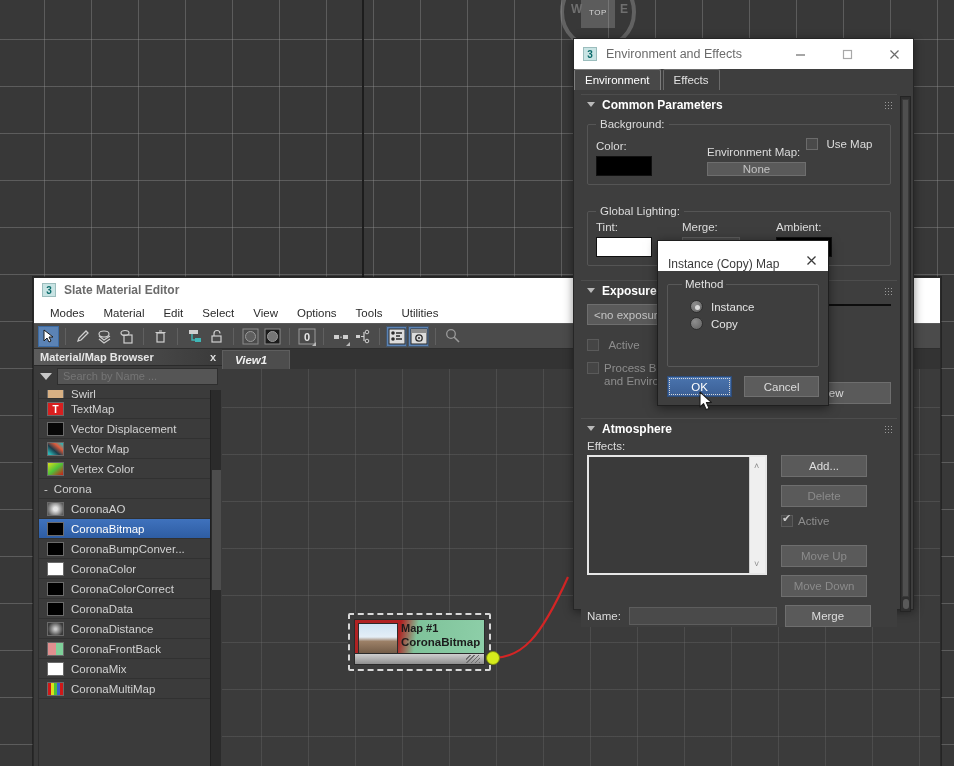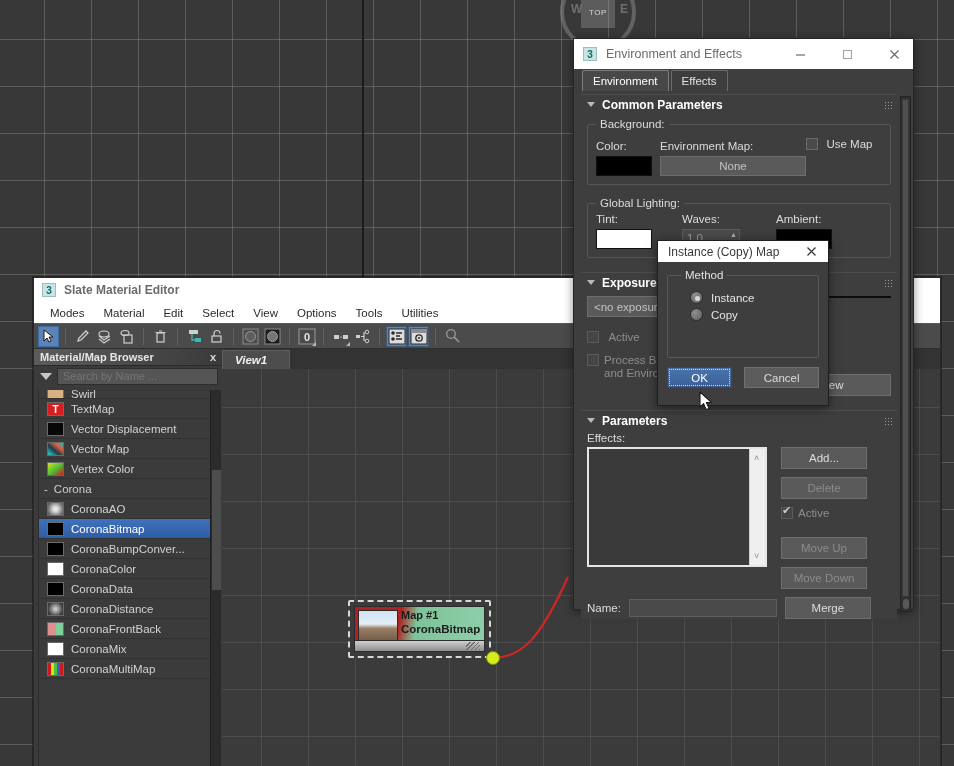--- a/index.html
+++ b/index.html
@@ -144,21 +144,21 @@
     background-image:
       linear-gradient(to right, rgba(120,120,120,.28) 1px, transparent 1px),
       linear-gradient(to bottom, rgba(120,120,120,.28) 1px, transparent 1px);
     background-size:47px 47px;
     background-position:-8px -9px;
     overflow:hidden;
   }
 
   
   #node {
-    position:absolute; left:126px; top:231px; width:143px; height:58px;
+    position:absolute; left:126px; top:244px; width:143px; height:58px;
     border:2px dashed #d8d8d8; background:#3b3b3b; border-radius:2px;
     padding:4px;
   }
   #node-inner {
     position:relative; width:100%; height:100%;
     background:linear-gradient(100deg,#b02222 0%,#b02222 34%,#7fc39a 47%,#8ecfa9 100%);
     border:1px solid #2b2b2b; overflow:hidden;
   }
   #node-thumb {
     position:absolute; left:3px; top:3px; width:40px; height:33px;
@@ -196,22 +196,22 @@
   }
   #env-title {
     height:30px; background:#ffffff; display:flex; align-items:center;
     padding-left:9px; gap:9px;
   }
   #env-title .ttl { color:#6b6b6b; font-size:12.5px; flex:1; }
   .winbtn { width:38px; height:30px; display:flex; align-items:center;
             justify-content:center; color:#6b6b6b; font-size:13px; }
   .winbtn svg { display:block; }
 
-  #env-tabs { height:22px; background:#3e3e3e; display:flex; align-items:center;
-              padding-left:8px; }
+  #env-tabs { height:22px; background:#3e3e3e; display:flex; align-items:flex-start;
+              }
   .etab {
     height:21px; padding:0 10px; font-size:11.5px; color:#e2e2e2;
     display:flex; align-items:center; background:#3e3e3e;
     border:1px solid #6a6a6a; border-bottom:none; margin-right:2px;
     border-radius:2px 2px 0 0;
   }
   .etab.active { background:#484848; color:#ffffff; border-color:#7d7d7d; }
 
   #env-scroll-area { position:relative; height:calc(572px - 30px - 22px); }
   #env-scrollbar {
@@ -241,21 +241,21 @@
   fieldset.gbox {
     border:1px solid #555555; border-radius:2px; margin:4px 6px 0 6px;
     padding:4px 8px 8px 8px;
   }
   fieldset.gbox legend { color:#dcdcdc; font-size:11.5px; padding:0 4px; }
   .lbl { color:#dcdcdc; font-size:11.5px; }
   .lbl.dim { color:#8d8d8d; }
 
   .colorswatch { width:56px; height:20px; border:1px solid #111111; }
   .mapbtn {
-    flex:1; height:20px; background:#5a5a5a; border:1px solid #6e6e6e;
+    flex:1; height:14px; background:#5a5a5a; border:1px solid #6e6e6e;
     color:#c3c3c3; font-size:11.5px; display:flex; align-items:center;
     justify-content:center;
   }
   .chk { width:12px; height:12px; background:#4a4a4a; border:1px solid #6b6b6b;
          display:inline-block; vertical-align:-2px; }
   .chk.dimmed { background:#454545; border-color:#5a5a5a; }
   .chk.checked { position:relative; }
   .chk.checked:after { content:"✔"; position:absolute; left:0px; top:-4px;
     font-size:11px; color:#c9c9c9; }
 
@@ -284,21 +284,21 @@
     width:148px; height:18px; background:#4a4a4a; border:1px solid #5d5d5d;
   }
 
   
   #modal {
     position:absolute; left:657px; top:240px; width:172px; height:166px;
     background:#3e3e3e; border:1px solid #1f1f1f;
     box-shadow:0 2px 10px rgba(0,0,0,.5);
   }
   #modal-title {
-    height:21px; background:#ffffff; display:flex; align-items:center;
+    height:30px; background:#ffffff; display:flex; align-items:flex-end;
     padding:0 6px 0 10px;
   }
   #modal-title .ttl { flex:1; color:#3a3a3a; font-size:12px; }
   #modal-body { padding:7px 9px 0 9px; }
   fieldset.methodbox {
     border:1px solid #585858; border-radius:2px; padding:6px 6px 10px 14px;
     margin:0; height:89px;
   }
   fieldset.methodbox legend { color:#e0e0e0; font-size:11.5px; padding:0 3px; }
   .radiorow { display:flex; align-items:center; gap:8px; margin:4px 0 0 8px; }
@@ -521,20 +521,24 @@
         <div class="trow">
           <span class="swatch" style="background:#000000"></span>
           <span>CoronaBumpConver...</span>
         </div>
         <div class="trow">
           <span class="swatch" style="background:#ffffff"></span>
           <span>CoronaColor</span>
         </div>
         <div class="trow">
           <span class="swatch" style="background:#000000"></span>
+          <span>CoronaColorCorrect</span>
+        </div>
+        <div class="trow">
+          <span class="swatch" style="background:#000000"></span>
           <span>CoronaData</span>
         </div>
         <div class="trow">
           <span class="swatch" style="background:radial-gradient(circle,#c9c9c9 10%,#3a3a3a 80%);"></span>
           <span>CoronaDistance</span>
         </div>
         <div class="trow">
           <span class="swatch" style="background:linear-gradient(to right,#e08f8f 50%,#7fd09a 50%);"></span>
           <span>CoronaFrontBack</span>
         </div>
@@ -617,42 +621,42 @@
         <span class="dots"></span>
       </div>
 
       <fieldset class="gbox">
         <legend>Background:</legend>
         <div style="display:flex;align-items:flex-end;">
           <div style="width:64px;">
             <div class="lbl">Color:</div>
             <div class="colorswatch" style="background:#000000;margin-top:4px;"></div>
           </div>
-          <div style="flex:1;">
+          <div style="flex:1;margin-left:47px;">
             <div class="lbl">Environment Map:</div>
             <div style="display:flex;margin-top:4px;">
               <div class="mapbtn">None</div>
             </div>
           </div>
           <div style="width:76px;margin-bottom:24px;">
             <span class="chk"></span>
             <span class="lbl" style="margin-left:4px;">Use Map</span>
           </div>
         </div>
       </fieldset>
 
-      <fieldset class="gbox" style="margin-top:12px;">
+      <fieldset class="gbox" style="margin-top:20px;">
         <legend>Global Lighting:</legend>
         <div style="display:flex;align-items:flex-start;gap:24px;">
           <div style="width:62px;">
             <div class="lbl">Tint:</div>
             <div class="colorswatch" style="background:#ffffff;margin-top:4px;"></div>
           </div>
           <div style="width:70px;">
-            <div class="lbl">Waves:</div>
+            <div class="lbl">Merge:</div>
             <div class="spin" style="margin-top:4px;">
               <span>1.0</span>
               <span class="spinarrows">▲<br>▼</span>
             </div>
           </div>
           <div style="width:70px;">
             <div class="lbl">Ambient:</div>
             <div class="colorswatch" style="background:#000000;margin-top:4px;"></div>
           </div>
         </div>
@@ -683,21 +687,21 @@
         <div style="flex:1;">
           <div style="height:72px;background:#3e3e3e;border-top:2px solid #0d0d0d;"></div>
           <div class="btn" style="margin-top:6px;">Preview</div>
         </div>
       </div>
     </div>
 
     <div class="rollout" style="margin-top:14px;">
       <div class="rollout-head">
         <span class="tri"></span>
-        <span>Parameters</span>
+        <span>Atmosphere</span>
         <span class="dots"></span>
       </div>
       <div style="padding:2px 6px 0 6px;">
         <div class="lbl">Effects:</div>
         <div style="display:flex;gap:14px;margin-top:3px;">
           <div class="listbox">
             <div class="listscroll">
               <span class="ar" style="top:4px;">˄</span>
               <span class="ar" style="bottom:4px;">˅</span>
             </div>

